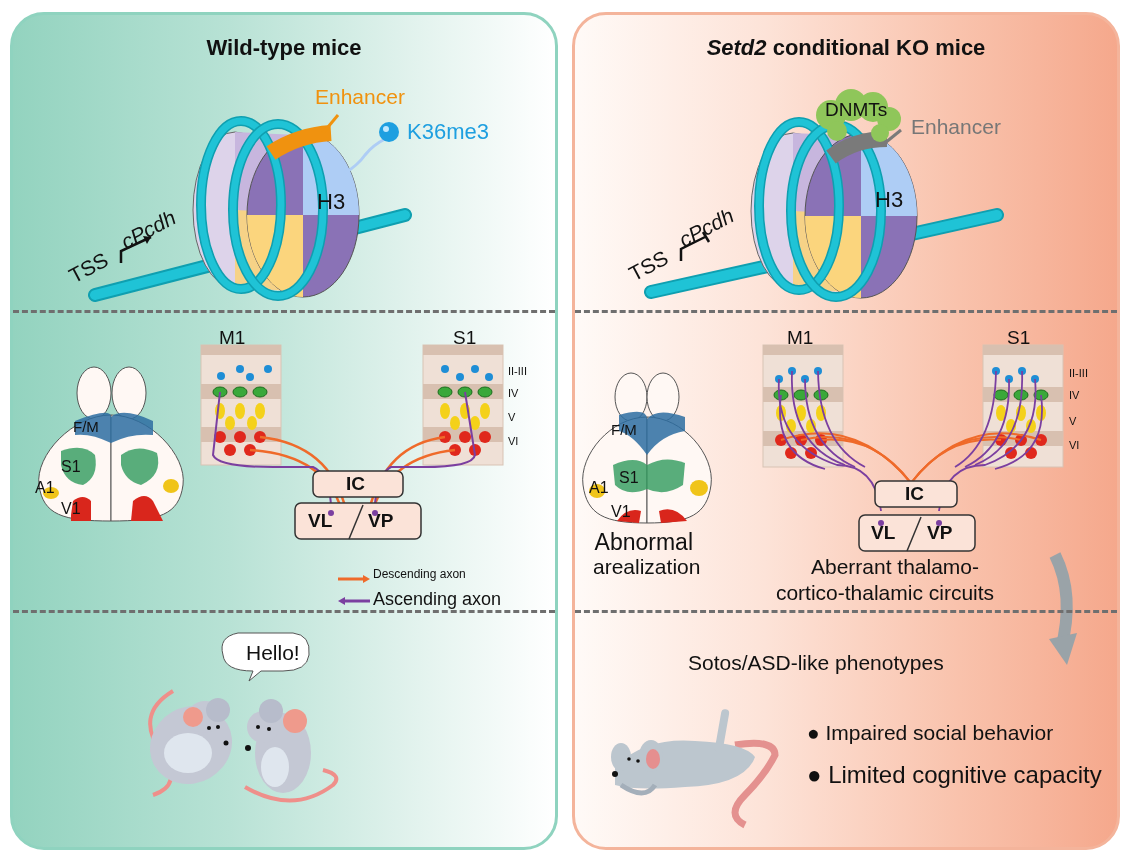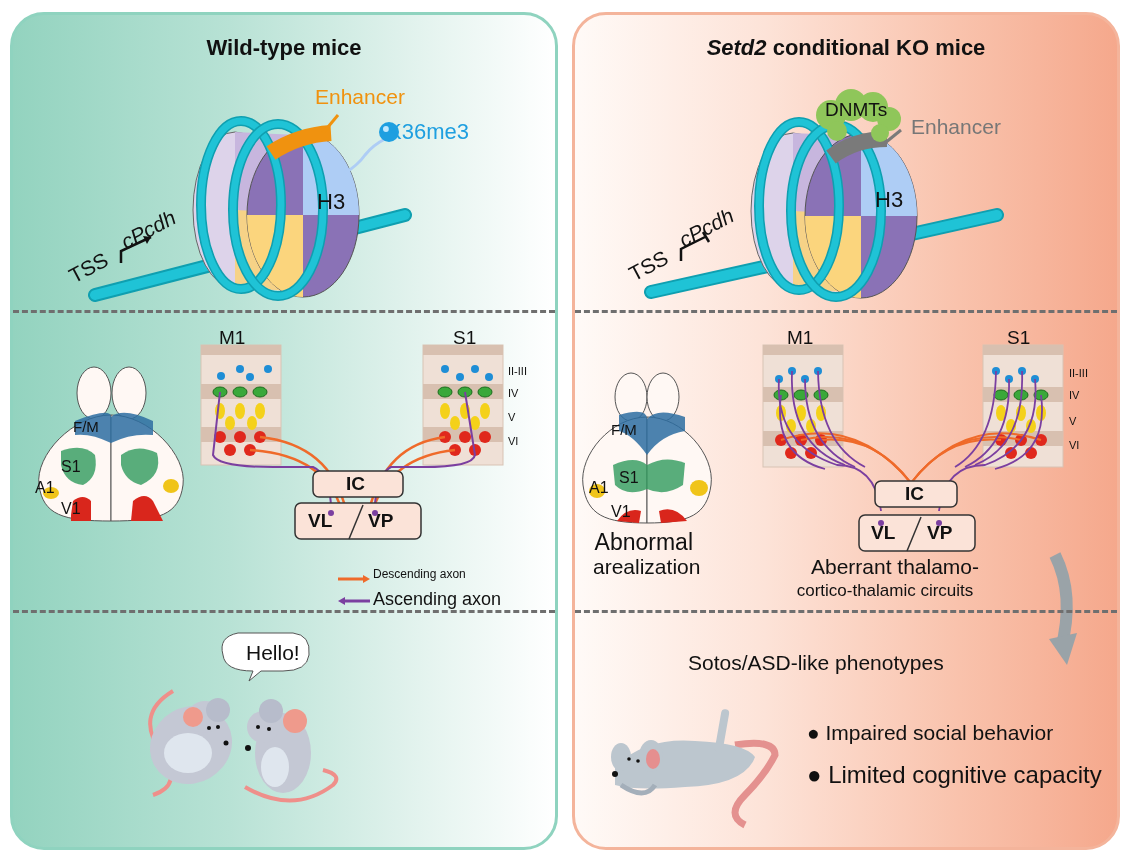--- a/index.html
+++ b/index.html
@@ -41,21 +41,21 @@
     <ellipse cx="265" cy="195" rx="45" ry="86" fill="none" stroke="#1fc3d6" stroke-width="7"></ellipse>
     <path d="M258 138 Q285 120 318 118" stroke="#f0920f" stroke-width="16" fill="none"></path>
     <line x1="310" y1="118" x2="325" y2="100" stroke="#f0920f" stroke-width="3"></line>
     <path d="M332 158 Q345 150 352 140 Q360 130 372 124" stroke="#aecdf5" stroke-width="3" fill="none"></path>
     <circle cx="376" cy="117" r="10" fill="#1e9fe0"></circle>
     <circle cx="373" cy="114" r="3" fill="#bfe8ff"></circle>
     <path d="M108 248 L108 236 L138 222" stroke="#111" stroke-width="2.5" fill="none"></path>
     <path d="M138 222 L130 221 L134 229 Z" fill="#111"></path>
   </svg>
   <div class="lbl" style="left:302px;top:70px;font-size:21px;color:#f0920f;">Enhancer</div>
-  <div class="lbl" style="left:374px;top:104px;font-size:22px;color:#1e9fe0;">K36me3</div>
+  <div class="lbl" style="left:394px;top:104px;font-size:22px;color:#1e9fe0;">K36me3</div>
   <div class="lbl" style="left:304px;top:174px;font-size:22px;">H3</div>
   <div class="lbl" style="left:52px;top:252px;font-size:21px;transform:rotate(-28deg);transform-origin:left top;">TSS</div>
   <div class="lbl" style="left:104px;top:218px;font-size:21px;font-style:italic;transform:rotate(-28deg);transform-origin:left top;">cPcdh</div>
 
   <div class="divider" style="top:295px;"></div>
 
   <svg width="548" height="600">
     <ellipse cx="81" cy="378" rx="17" ry="26" fill="#fff8f4" stroke="#555" stroke-width="1"></ellipse>
     <ellipse cx="116" cy="378" rx="17" ry="26" fill="#fff8f4" stroke="#555" stroke-width="1"></ellipse>
     <path d="M98 400 C60 400 22 440 26 470 C30 500 50 506 98 506 Z" fill="#fff8f4" stroke="#555" stroke-width="1"></path>
@@ -327,21 +327,21 @@
   <div class="lbl" style="left:212px;top:312px;font-size:19px;">M1</div>
   <div class="lbl" style="left:432px;top:312px;font-size:19px;">S1</div>
   <div class="lbl" style="left:494px;top:352px;font-size:11px;">II-III</div>
   <div class="lbl" style="left:494px;top:374px;font-size:11px;">IV</div>
   <div class="lbl" style="left:494px;top:400px;font-size:11px;">V</div>
   <div class="lbl" style="left:494px;top:424px;font-size:11px;">VI</div>
   <div class="lbl" style="left:330px;top:468px;font-size:19px;font-weight:bold;">IC</div>
   <div class="lbl" style="left:296px;top:507px;font-size:19px;font-weight:bold;">VL</div>
   <div class="lbl" style="left:352px;top:507px;font-size:19px;font-weight:bold;">VP</div>
   <div class="lbl" style="left:180px;top:540px;font-size:21px;width:280px;text-align:center;">Aberrant thalamo-</div>
-  <div class="lbl" style="left:160px;top:566px;font-size:17px;width:300px;text-align:center;">cortico-thalamic circuits</div>
+  <div class="lbl" style="left:160px;top:566px;font-size:21px;width:300px;text-align:center;">cortico-thalamic circuits</div>
 
   <div class="divider" style="top:595px;"></div>
 
   <div class="lbl" style="left:113px;top:636px;font-size:21px;">Sotos/ASD-like phenotypes</div>
 
   <svg width="548" height="840">
     <path d="M160 730 Q200 724 200 740 Q190 760 170 780 Q150 800 170 810" stroke="#e4918f" stroke-width="7" fill="none"></path>
     <path d="M40 752 Q70 722 120 726 Q170 728 180 742 Q170 770 110 772 Q60 776 40 770 Z" fill="#bcc6ce"></path>
     <rect x="143" y="694" width="8" height="44" rx="4" fill="#bcc6ce" transform="rotate(10 147 716)"></rect>
     <ellipse cx="46" cy="742" rx="10" ry="14" fill="#bcc6ce"></ellipse>

